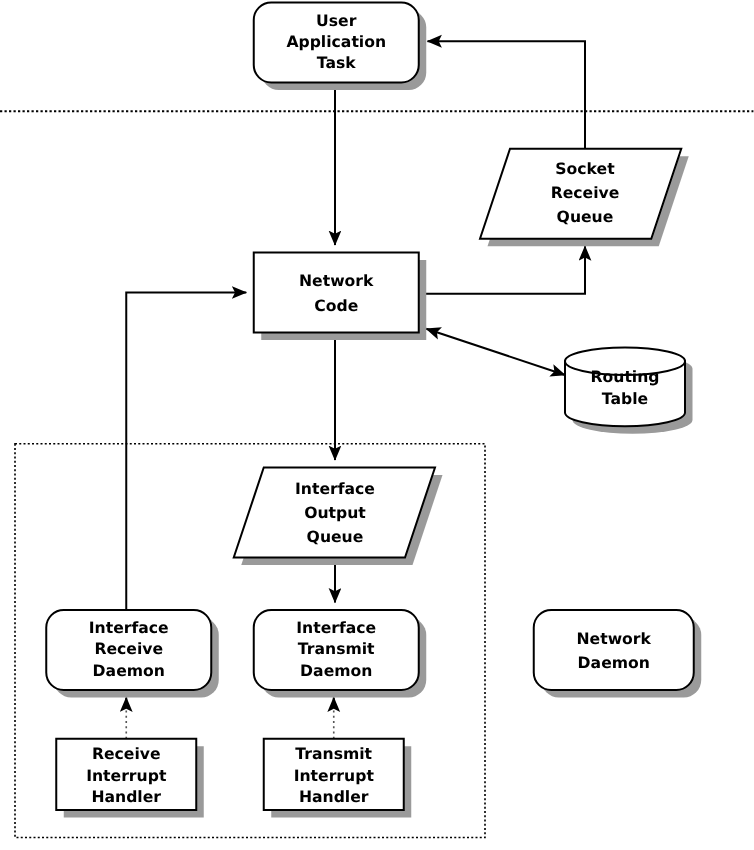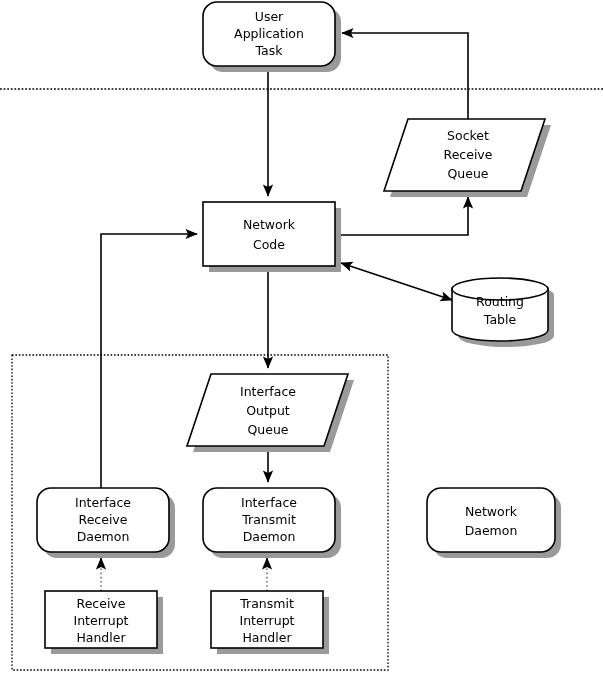--- a/index.html
+++ b/index.html
@@ -7,20 +7,21 @@
     padding: 0;
     background: #ffffff;
   }
   #canvas {
     position: relative;
     width: 603px;
     height: 680px;
     background: #ffffff;
     overflow: hidden;
     font-family: "DejaVu Sans", sans-serif;
+    font-weight: bold;
   }
   svg#diagram {
     display: block;
     width: 603px;
     height: 680px;
   }
   .node-text {
     font-family: "DejaVu Sans", sans-serif;
     font-size: 12.5px;
     fill: #000000;

